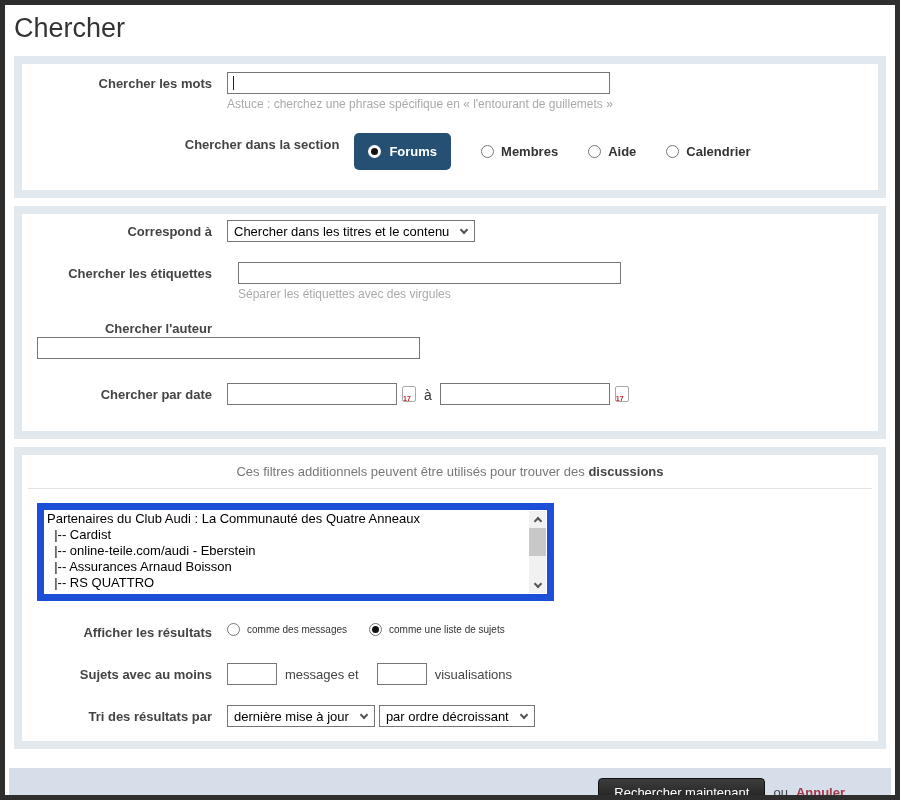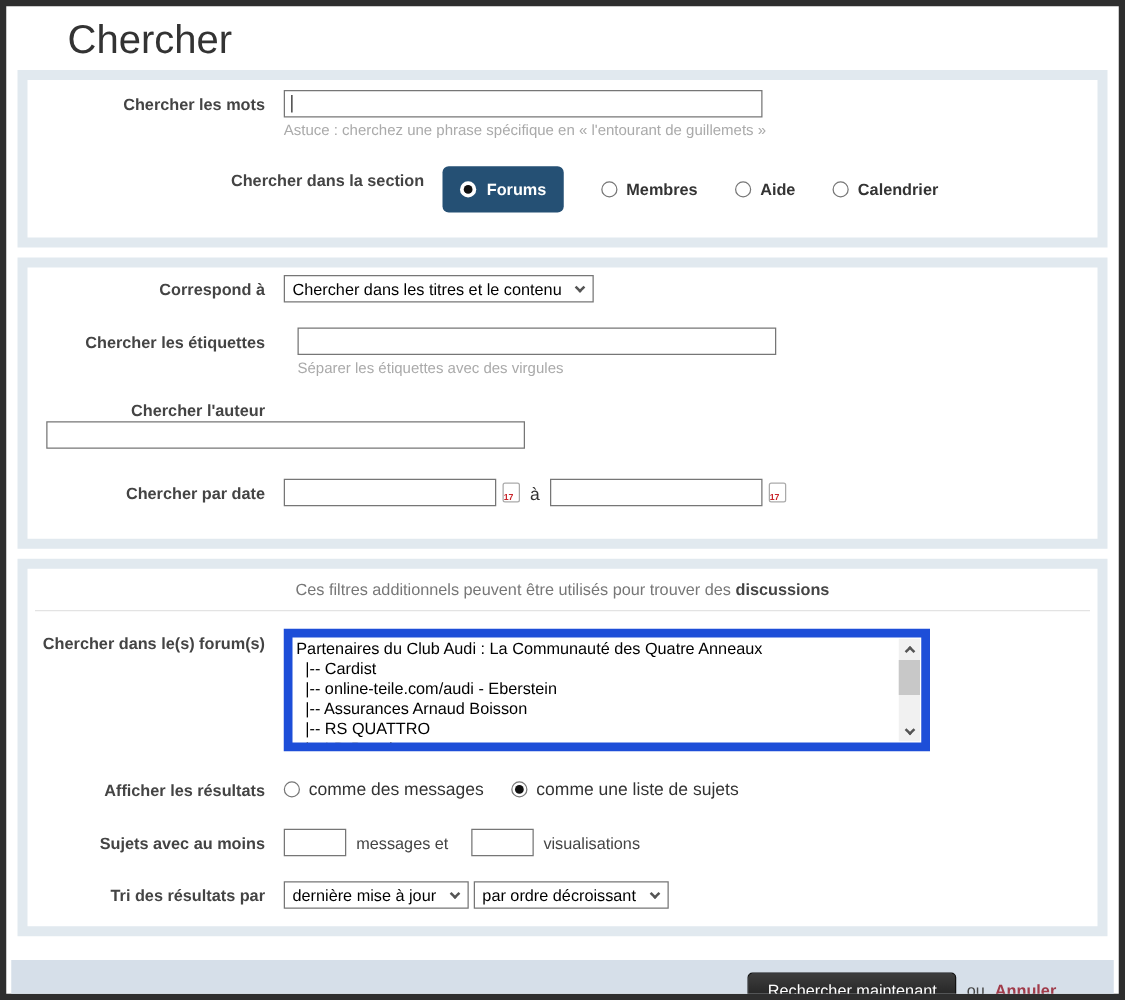--- a/index.html
+++ b/index.html
@@ -6,22 +6,22 @@
   html,body { background:#fff; }
   .page {
     width:900px; height:800px;
     border:5px solid #2e2e2e;
     background:#fff;
     font-family:"Liberation Sans", sans-serif;
     position:relative;
     overflow:hidden;
   }
   .page-title {
-    font-size:32px; font-weight:400; color:#333;
-    padding:8px 0 0 9px; height:51px;margin-left:40px;
+    font-size:27px; font-weight:400; color:#333;
+    padding:8px 0 0 9px; height:51px;
   }
   .sect {
     margin:0 9px 8px 9px;
     background:#e1e9ef;
     padding:8px;
   }
   .sect-in { background:#fff; }
   .row { display:flex; align-items:flex-start; }
   .row-label {
     width:190px; min-width:190px; text-align:right;
@@ -94,21 +94,21 @@
   .listbox .li { line-height:16px; white-space:pre; }
   .sb { position:absolute; top:1px; right:1px; bottom:1px; width:17px; background:#f1f1f1; }
   .sb-btn { height:16px; display:flex; align-items:center; justify-content:center; cursor:pointer; }
   .sb-up { position:absolute; top:0; left:0; right:0; }
   .sb-down { position:absolute; bottom:0; left:0; right:0; }
   .sb-chev-up { width:6px; height:6px; border-left:2px solid #555; border-top:2px solid #555; transform:rotate(45deg); margin-top:3px; }
   .sb-chev-down { width:6px; height:6px; border-right:2px solid #555; border-bottom:2px solid #555; transform:rotate(45deg); margin-bottom:3px; }
   .sb-thumb { position:absolute; top:17px; left:0; right:0; height:28px; background:#c8c8c8; cursor:pointer; }
 
   .inline-label { font-size:13px; color:#444; padding:4px 8px 0 8px; }
-  .res-opt { display:flex; align-items:center; gap:7px; font-size:14px; color:#333; cursor:pointer; }
+  .res-opt { display:flex; align-items:center; gap:7px; font-size:10px; color:#333; cursor:pointer; }
   .res-opt + .res-opt { margin-left:22px; }
 
   
   .footer {
     margin:19px 4px 0 4px; height:48px; background:#d6dfe9;
     display:flex; align-items:center; justify-content:flex-end;
     padding-right:46px; gap:8px;
   }
   .search-btn {
     background:linear-gradient(#3d3d3d, #191919);
@@ -219,21 +219,20 @@
       </div>
     </div>
   </div>
 
   <div class="sect">
     <div class="sect-in s3-in">
       <div class="filters-hint"><span>Ces filtres additionnels peuvent être utilisés pour trouver des </span><b>discussions</b></div>
       <div class="divider"></div>
 
       <div class="row s3-listrow">
-        <div class="row-label">Chercher dans le(s) forum(s)</div>
         <div class="row-field">
           <div class="listbox">
             <div class="li">Partenaires du Club Audi : La Communauté des Quatre Anneaux</div>
             <div class="li">  |-- Cardist</div>
             <div class="li">  |-- online-teile.com/audi - Eberstein</div>
             <div class="li">  |-- Assurances Arnaud Boisson</div>
             <div class="li">  |-- RS QUATTRO</div>
             <div class="li">  |-- LD-Prestige</div>
             <div class="sb">
               <div class="sb-btn sb-up">

